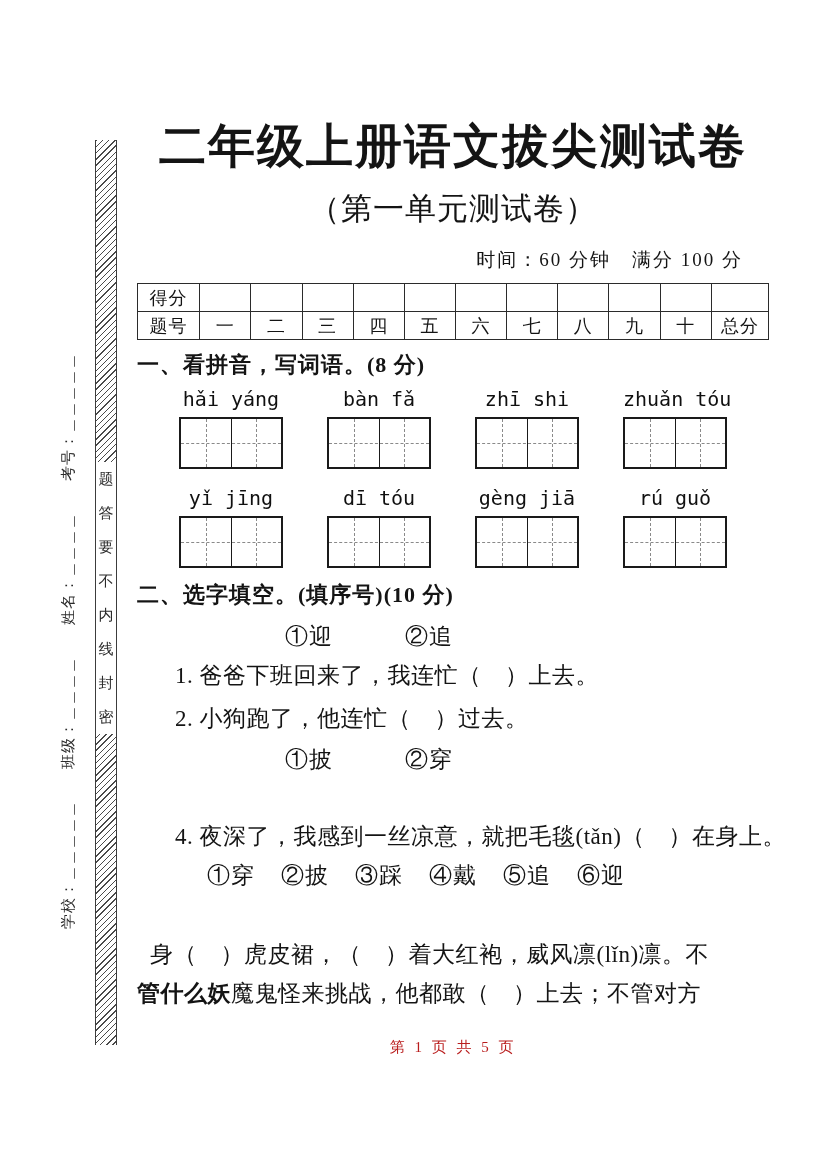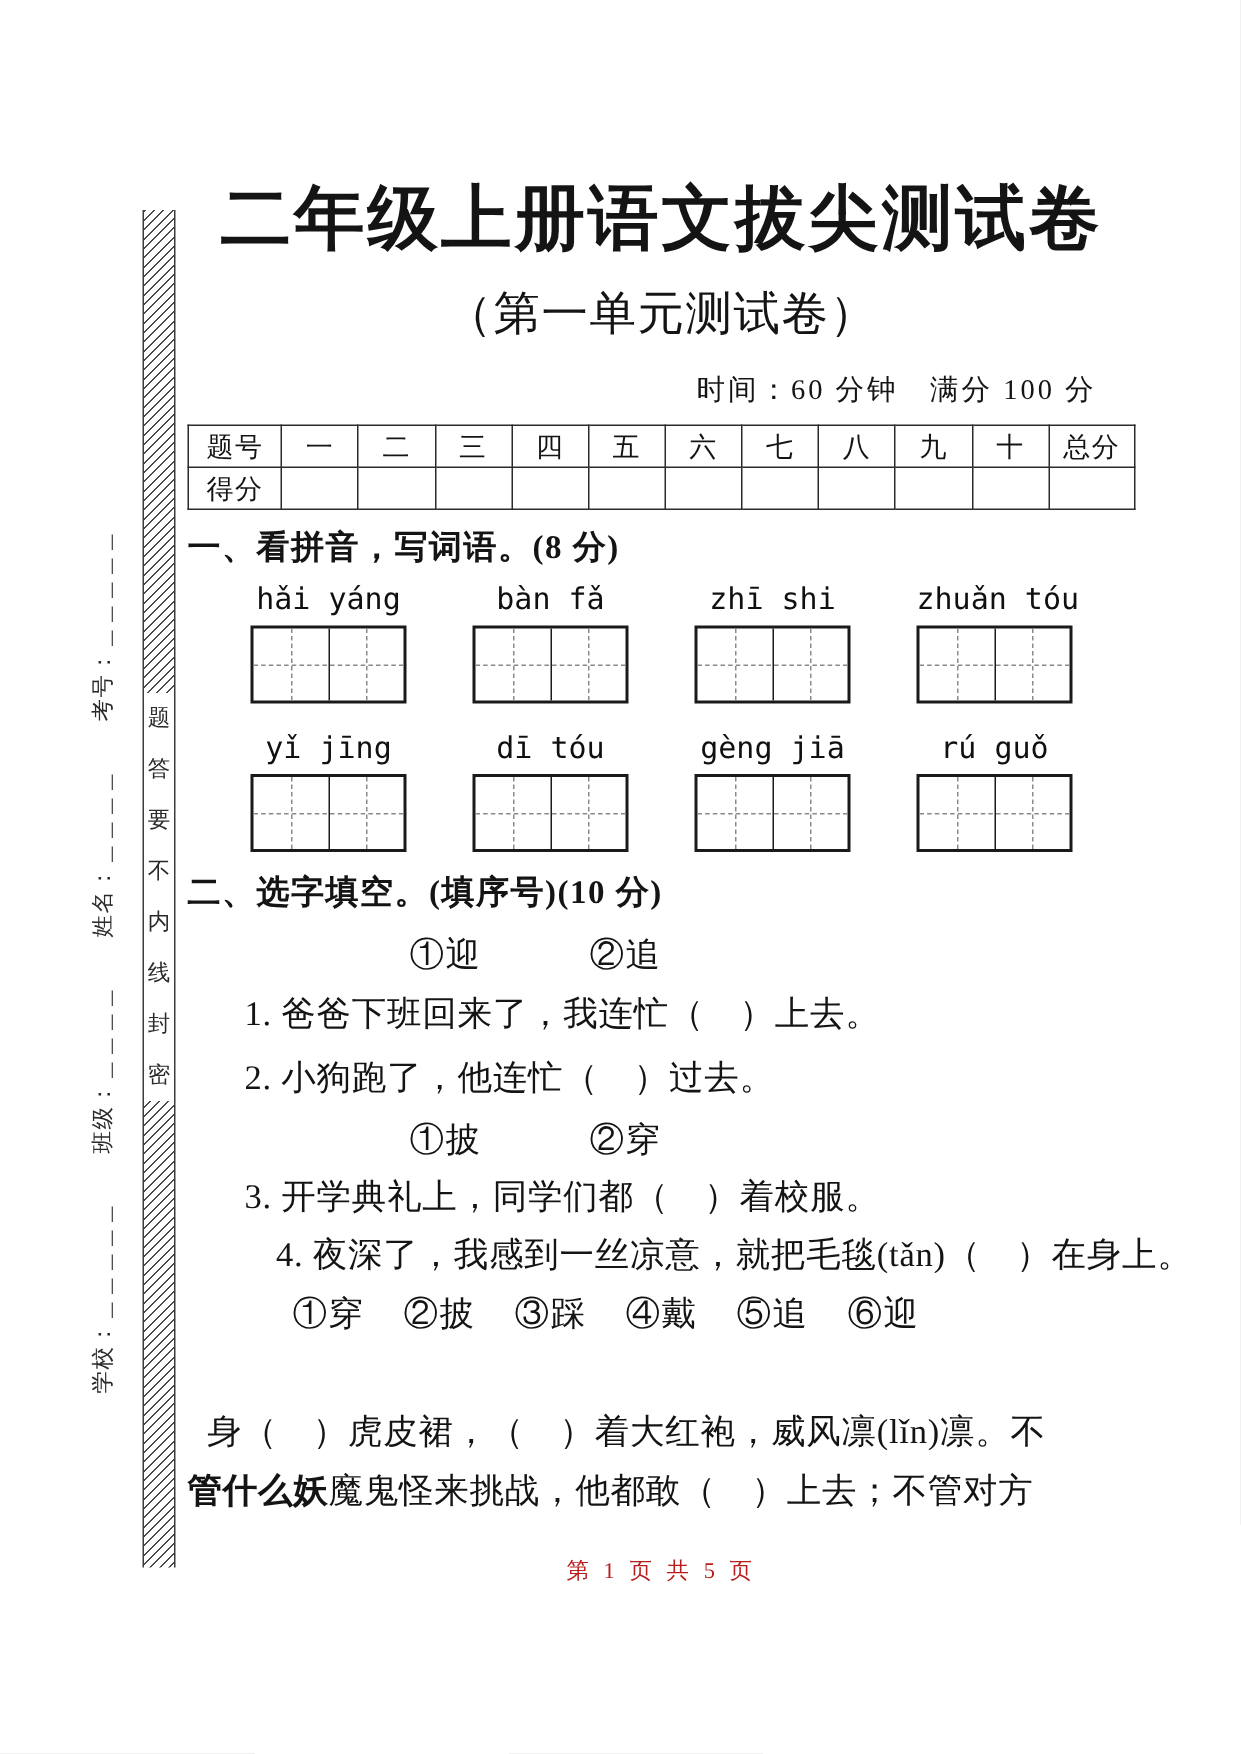--- a/index.html
+++ b/index.html
@@ -24,21 +24,21 @@
     display:flex; flex-direction:column; align-items:stretch;
   }
   .seal-spacer-top { height:322px; flex:0 0 auto; }
   .seal-char {
     display:block; background:#ffffff; text-align:center;
     font-size:15px; line-height:34px; color:#2a2a2a; flex:0 0 auto;
   }
   .seal-spacer-bottom { flex:1 1 auto; }
 
   
-  .content { position:absolute; left:125px; top:0; width:632px; height:914px; }
+  .content { position:absolute; left:137px; top:0; width:632px; height:914px; }
   .abs { position:absolute; left:0; width:100%; }
 
   .title {
     top:116px; text-align:center; font-size:47px; font-weight:900;
     letter-spacing:2px; line-height:60px; white-space:nowrap;
   }
   .subtitle {
     top:188px; text-align:center; font-size:31px; font-weight:normal;
     letter-spacing:1px; white-space:nowrap;
   }
@@ -76,21 +76,21 @@
 
   .opt-line { font-size:23px; white-space:nowrap; letter-spacing:1px; }
   .opt-line span { display:inline-block; }
   .opt-pair { padding-left:148px; }
   .opt-pair span + span { margin-left:72px; }
   .opt-six { padding-left:70px; }
   .opt-six span + span { margin-left:26px; }
   .ol-0 { top:621px; } .ol-1 { top:744px; } .ol-2 { top:860px; }
 
   .item-line { font-size:23px; white-space:nowrap; letter-spacing:0.5px; padding-left:38px; }
-  .it-0 { top:660px; } .it-1 { top:703px; } .it-2 { top:782px; } .it-3 { top:821px;text-align:right; }
+  .it-0 { top:660px; } .it-1 { top:703px; } .it-2 { top:782px; } .it-3 { top:821px; }
   .i5-1 { top:900px; padding-left:22px; }
   .i5-2 { top:939px; padding-left:13px; }
   .i5-3 { top:978px; padding-left:0; }
   .i5-3 b { font-weight:900; }
 
   .page-footer {
     top:1038px; text-align:center; font-size:15px; letter-spacing:3px; color:#b91c1c;
   }
 </style>
 </head>
@@ -132,48 +132,48 @@
           <col style="width:51px">
           <col style="width:51px">
         <col style="width:51px">
           <col style="width:51px">
           <col style="width:51px">
         <col style="width:51px">
           <col style="width:51px">
           <col style="width:57px">
       </colgroup>
       <tbody>
+        <tr id="score-row">
+            <td>得分</td>
+            <td></td>
+            <td></td>
+            <td></td>
+            <td></td>
+            <td></td>
+            <td></td>
+            <td></td>
+            <td></td>
+            <td></td>
+            <td></td>
+            <td></td>
+          </tr>
         <tr id="score-head">
             <td>题号</td>
             <td>一</td>
             <td>二</td>
             <td>三</td>
             <td>四</td>
             <td>五</td>
             <td>六</td>
             <td>七</td>
             <td>八</td>
             <td>九</td>
             <td>十</td>
             <td>总分</td>
           </tr>
-        <tr id="score-row">
-            <td>得分</td>
-            <td></td>
-            <td></td>
-            <td></td>
-            <td></td>
-            <td></td>
-            <td></td>
-            <td></td>
-            <td></td>
-            <td></td>
-            <td></td>
-            <td></td>
-          </tr>
       </tbody>
     </table>
 
     <div class="abs sec-heading s1-heading">一、看拼音，写词语。(8 分)</div>
 
     <div class="abs pinrow pr-0" id="pinrow-0">
         <div class="pinlabel">hǎi yáng</div>
         <div class="pinlabel">bàn  fǎ</div>
         <div class="pinlabel">zhī shi</div>
         <div class="pinlabel">zhuǎn tóu</div>
@@ -223,21 +223,20 @@
 
     <div class="abs sec-heading s2-heading">二、选字填空。(填序号)(10 分)</div>
 
     <div class="abs opt-line opt-pair ol-0" id="optset-0"><span>①迎</span><span>②追</span></div>
 
     <div class="abs item-line it-0">1. 爸爸下班回来了，我连忙（　）上去。</div>
     <div class="abs item-line it-1">2. 小狗跑了，他连忙（　）过去。</div>
 
     <div class="abs opt-line opt-pair ol-1" id="optset-1"><span>①披</span><span>②穿</span></div>
 
-    <div class="abs item-line it-2">3. 开学典礼上，同学们都（　）着校服。</div>
     <div class="abs item-line it-3">4. 夜深了，我感到一丝凉意，就把毛毯(tǎn)（　）在身上。</div>
 
     <div class="abs opt-line opt-six ol-2" id="optset-2"><span>①穿</span><span>②披</span><span>③踩</span><span>④戴</span><span>⑤追</span><span>⑥迎</span></div>
 
     <div class="abs item-line i5-2">身（　）虎皮裙，（　）着大红袍，威风凛(lǐn)凛。不</div>
     <div class="abs item-line i5-3">
       <b>管什么妖</b><span>魔鬼怪来挑战，他都敢（　）上去；不管对方</span>
     </div>
 
     <div class="abs page-footer">第 1 页 共 5 页</div>

